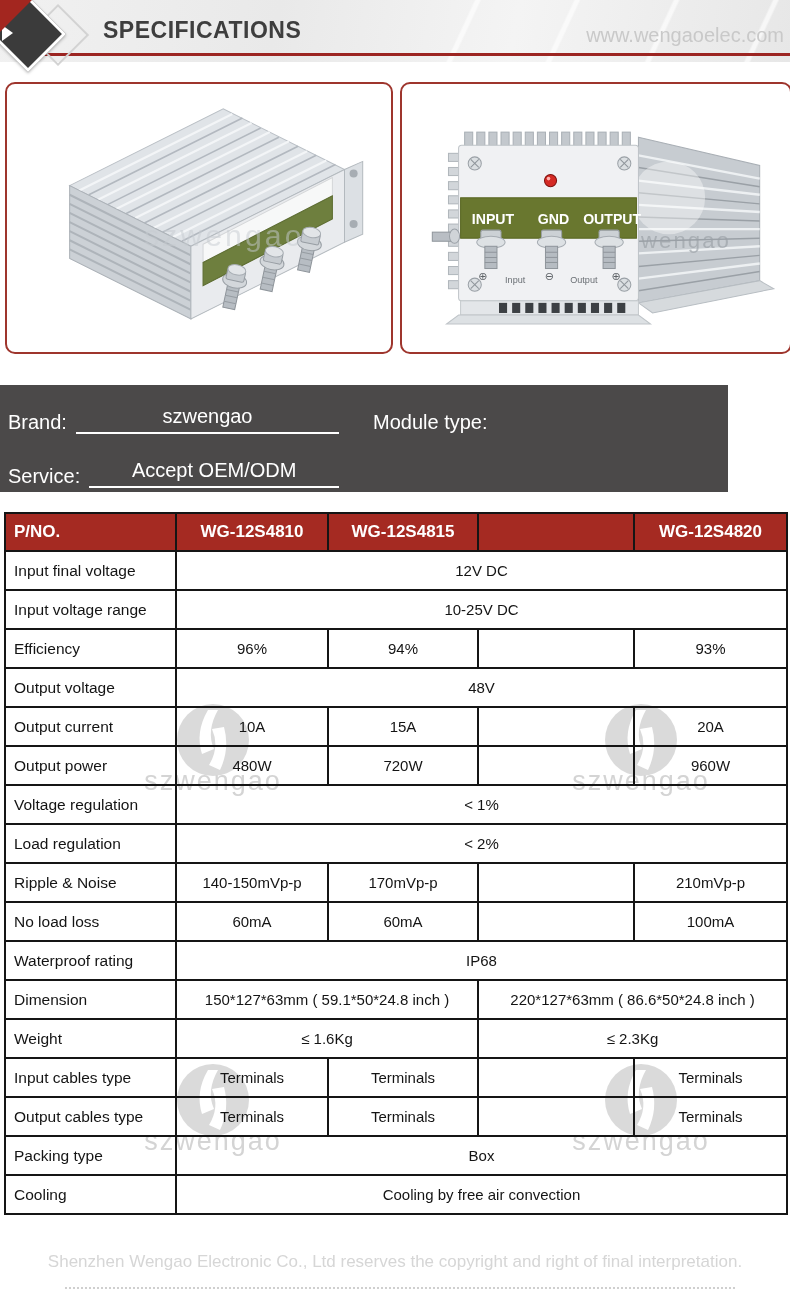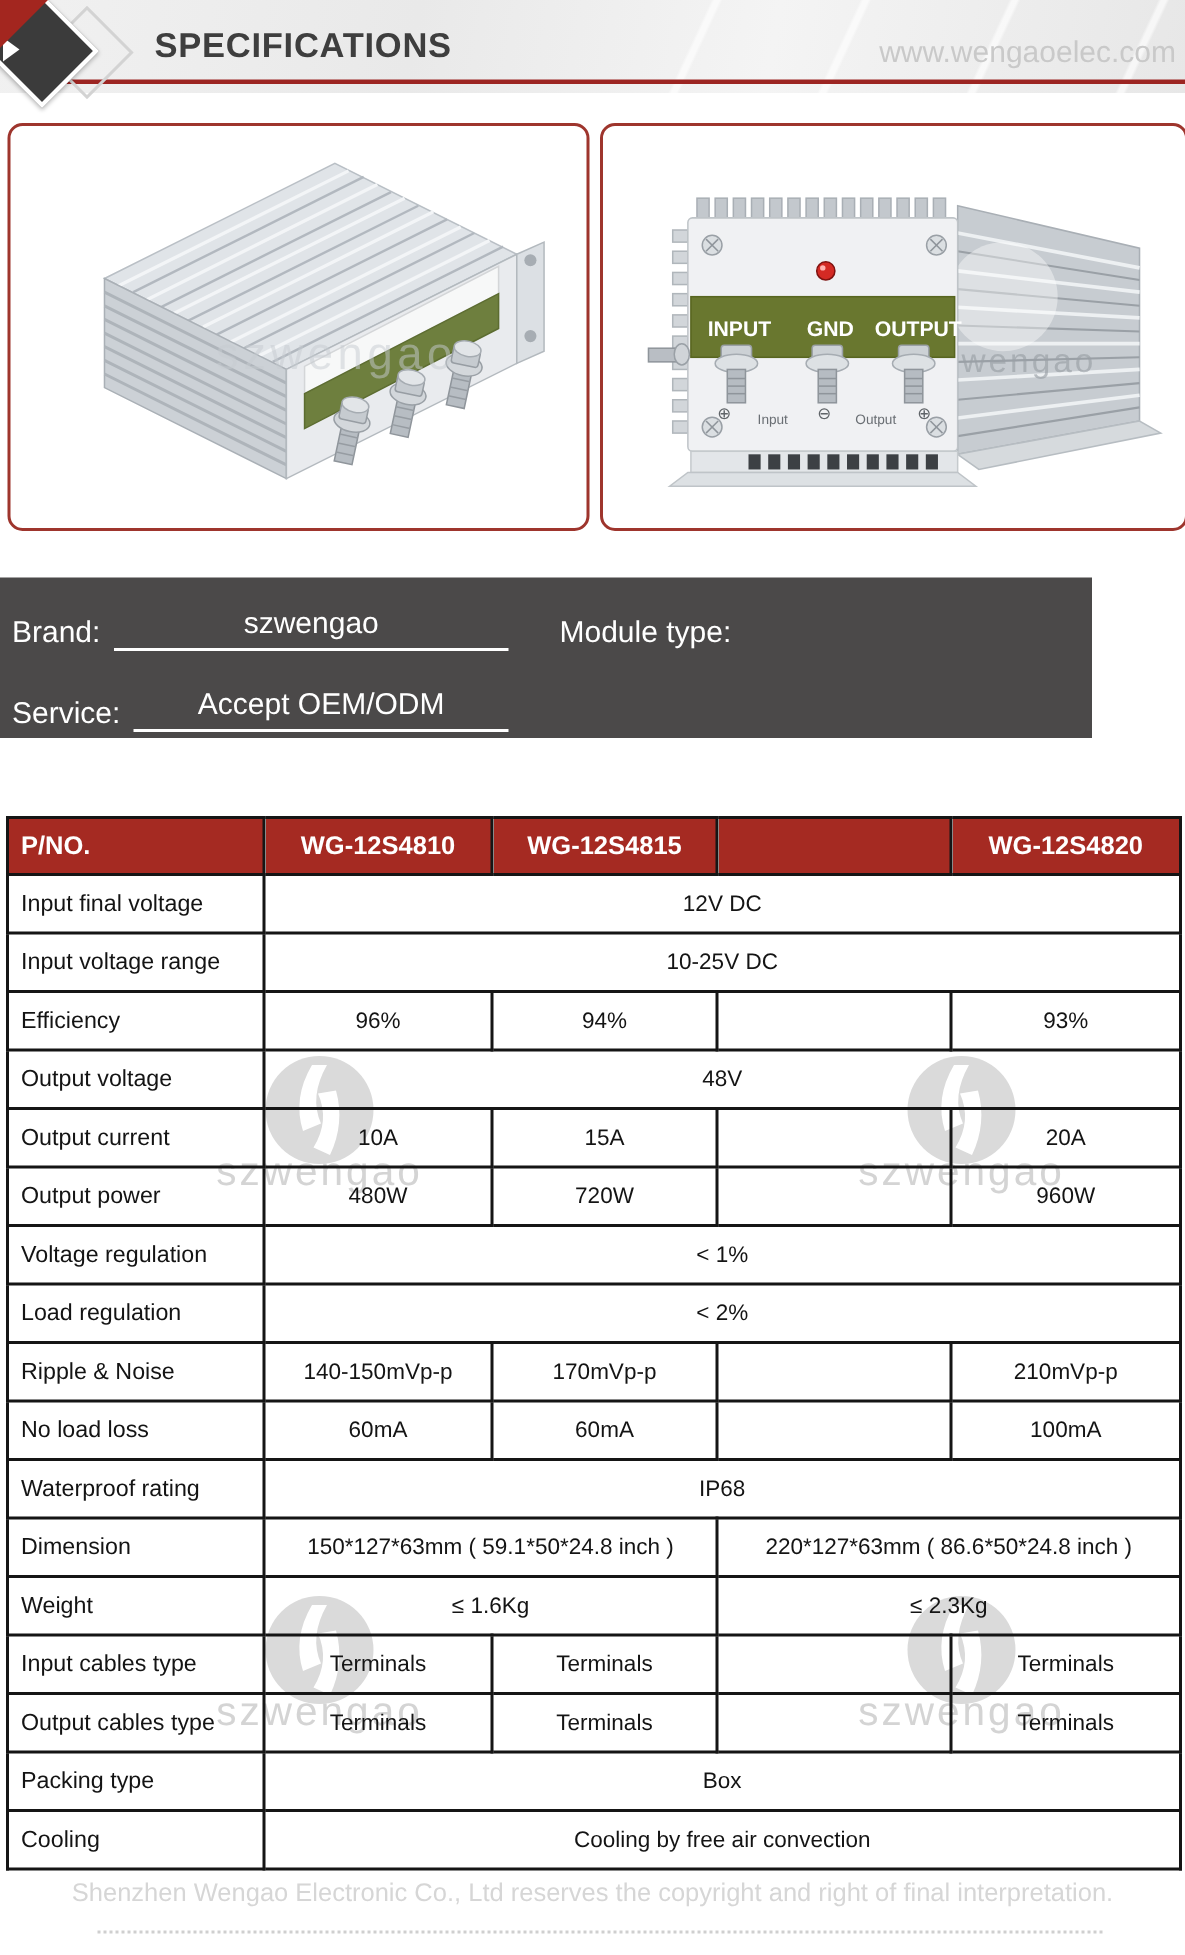--- a/index.html
+++ b/index.html
@@ -35,21 +35,21 @@
   .brand-bar{position:absolute;top:385px;left:0;width:728px;height:107px;background:#4b4949;
           box-sizing:border-box;padding:15px 4px 0 8px;display:grid;
           grid-template-columns:1fr 1fr;column-gap:14px;row-gap:16px;}
   .bfield{display:flex;align-items:flex-end;height:34px;}
   .bfield.left{margin-right:20px;}
   .flabel{color:#fff;font-size:20px;padding-right:9px;white-space:nowrap;line-height:1.15;}
   .fvalue{flex:1;color:#fff;font-size:20px;text-align:center;border-bottom:2px solid #fff;
           padding-bottom:4px;line-height:1.15;}
 
   
-  .spec-table{position:absolute;top:544px;left:4px;width:782px;border-collapse:collapse;
+  .spec-table{position:absolute;top:512px;left:4px;width:782px;border-collapse:collapse;
           table-layout:fixed;z-index:1;background:transparent;}
   .spec-table th,.spec-table td{border:2px solid #151515;overflow:hidden;}
   .spec-table thead th{background:#a52a22;color:#fff;font-size:17px;font-weight:bold;
           height:34px;text-align:center;}
   .spec-table th.lab{text-align:left;padding-left:8px;}
   .spec-table tbody td{font-size:15px;color:#141414;height:35px;text-align:center;
           background:transparent;}
   .spec-table td.lab{text-align:left;padding-left:8px;font-size:15.5px;}
 
   

